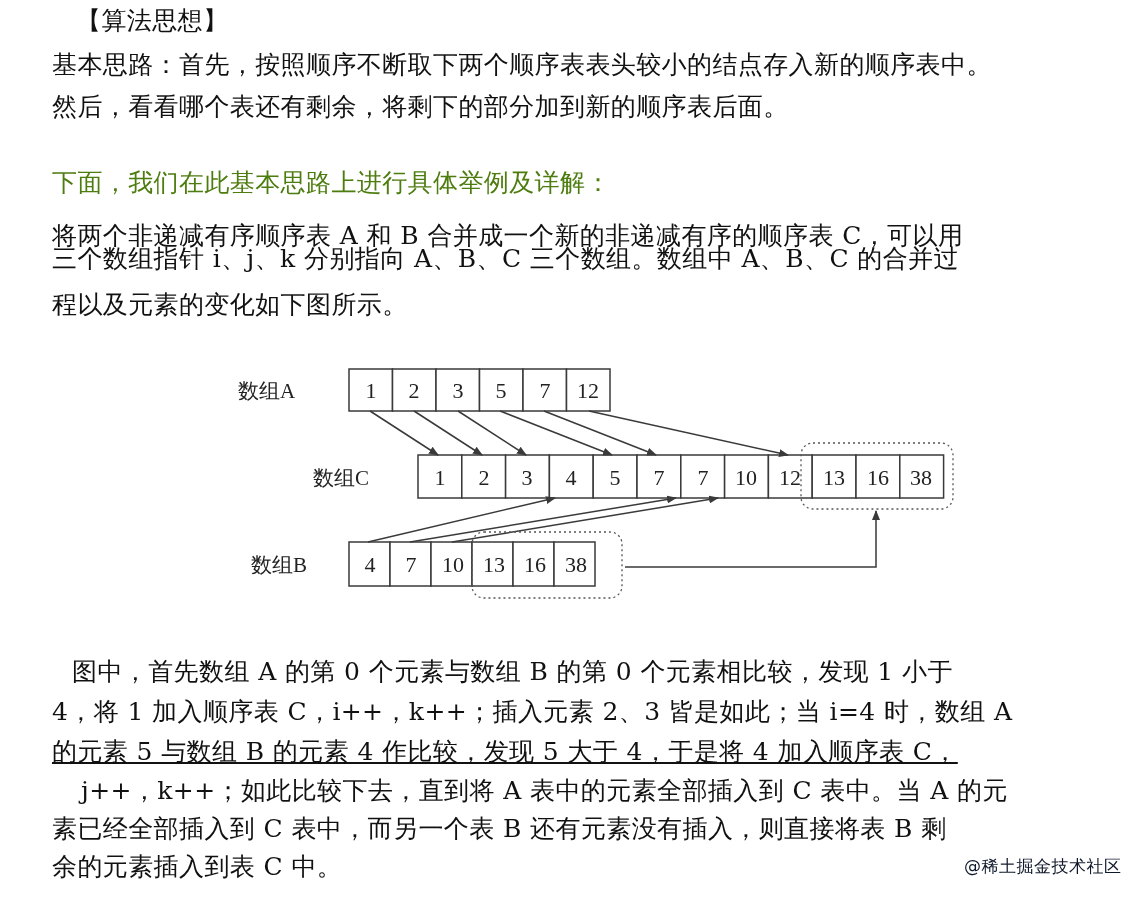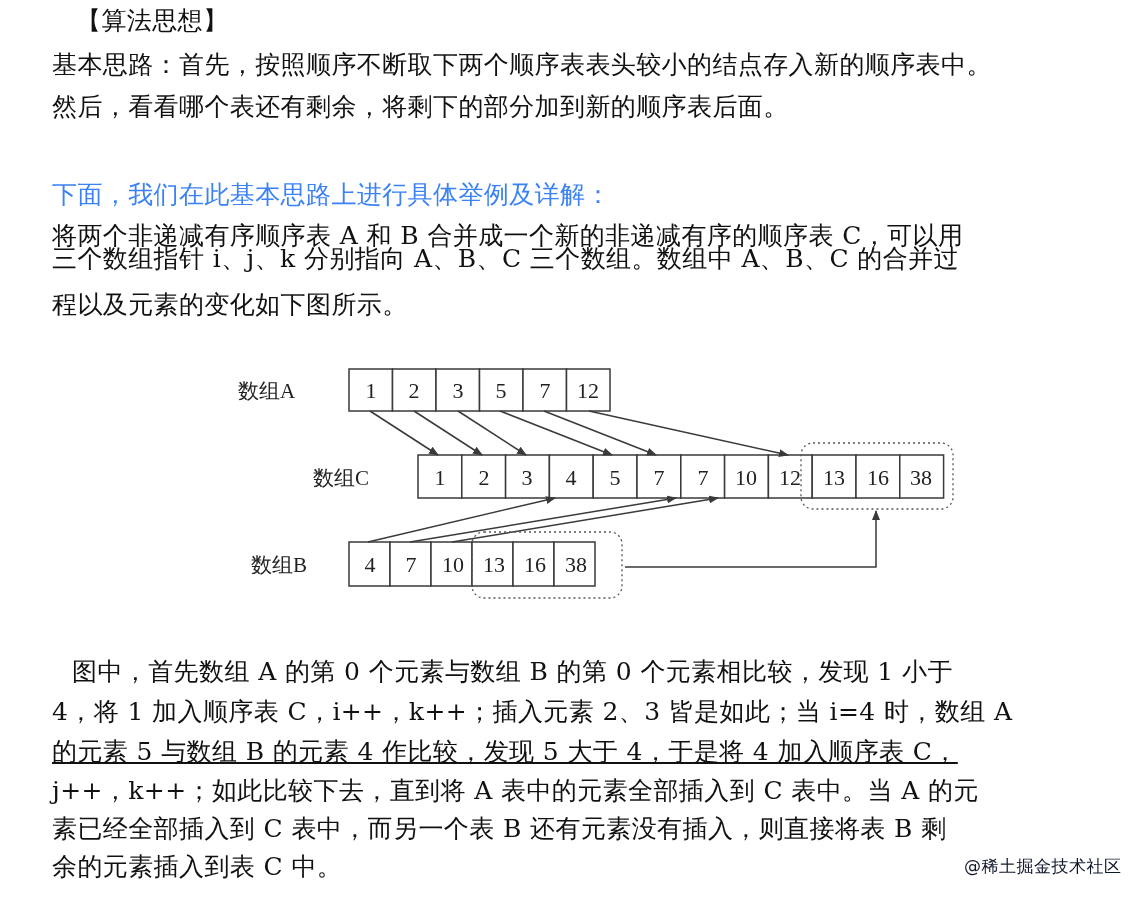--- a/index.html
+++ b/index.html
@@ -5,21 +5,21 @@
   html, body { margin: 0; padding: 0; background: #ffffff; }
   body {
     width: 1148px; height: 902px; position: relative; overflow: hidden;
     font-family: "DejaVu Serif", "Liberation Serif", serif;
     color: #111111;
   }
   .line {
     position: absolute; left: 52px; font-size: 25px; line-height: 34px;
     white-space: nowrap; letter-spacing: 0.4px;
   }
-  .red { color: #3b82f6; margin-top: 12px; }
+  .red { color: #4d7c0f; }
   .diagram { position: absolute; left: 0; top: 0; }
   .watermark {
     position: absolute; left: 964px; top: 855px; font-size: 17px;
     color: #0f172a; font-family: "DejaVu Sans", "Liberation Sans", sans-serif;
     letter-spacing: 0.5px;
   }
   svg text { font-family: "Liberation Serif", "DejaVu Serif", serif; }
 </style>
 </head>
 <body>
@@ -124,17 +124,17 @@
 
   <rect x="472" y="532" width="150" height="66" rx="12" ry="12" fill="none" stroke="#555" stroke-width="1.3" stroke-dasharray="2,3"></rect>
   <rect x="801" y="443" width="152" height="66" rx="12" ry="12" fill="none" stroke="#555" stroke-width="1.3" stroke-dasharray="2,3"></rect>
 
   <polyline points="625,567 876,567 876,511" fill="none" stroke="#3a3a3a" stroke-width="1.5" marker-end="url(#arr)"></polyline>
 </svg>
 
 <div class="line" style="top:655px;margin-left:20px;">图中，首先数组  A  的第  0  个元素与数组  B  的第  0  个元素相比较，发现  1  小于</div>
 <div class="line" style="top:695px;">4，将  1  加入顺序表  C，i++，k++；插入元素  2、3  皆是如此；当  i=4  时，数组  A</div>
 <div class="line" style="top:735px;text-decoration:underline;">的元素  5  与数组  B  的元素  4  作比较，发现  5  大于  4，于是将  4  加入顺序表  C，</div>
-<div class="line" style="top:774px;">j++，k++；如此比较下去，直到将  A  表中的元素全部插入到  C  表中。当  A  的元</div>
+<div class="line" style="top:774px;margin-left:29px;">j++，k++；如此比较下去，直到将  A  表中的元素全部插入到  C  表中。当  A  的元</div>
 <div class="line" style="top:812px;">素已经全部插入到  C  表中，而另一个表 B  还有元素没有插入，则直接将表  B  剩</div>
 <div class="line" style="top:850px;">余的元素插入到表  C  中。</div>
 
 <div class="watermark">@稀土掘金技术社区</div>
 
 </body></html>

